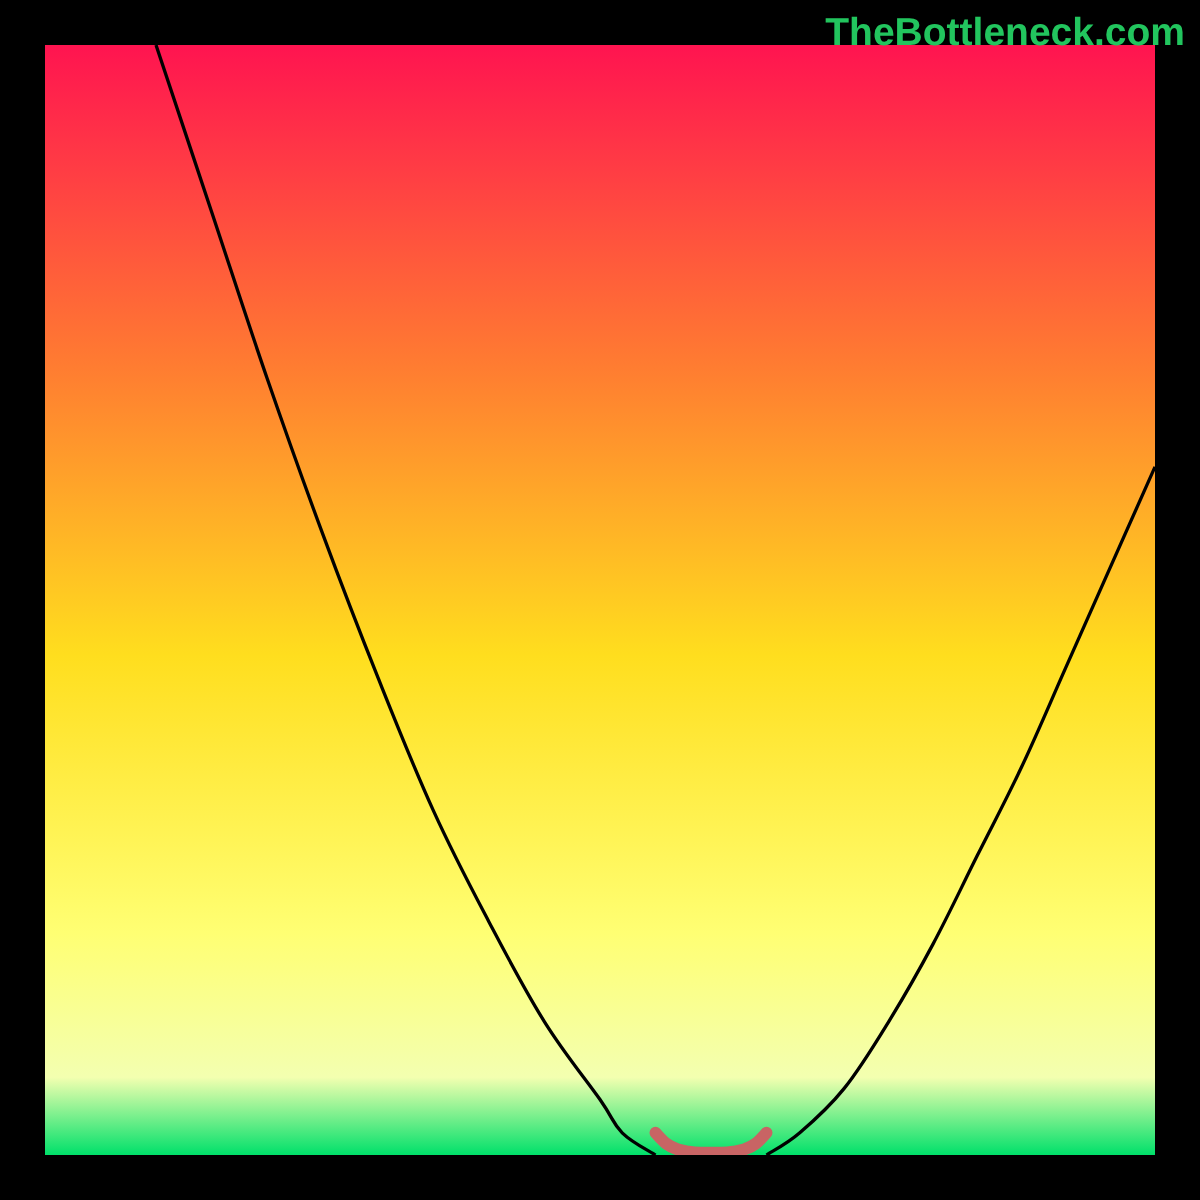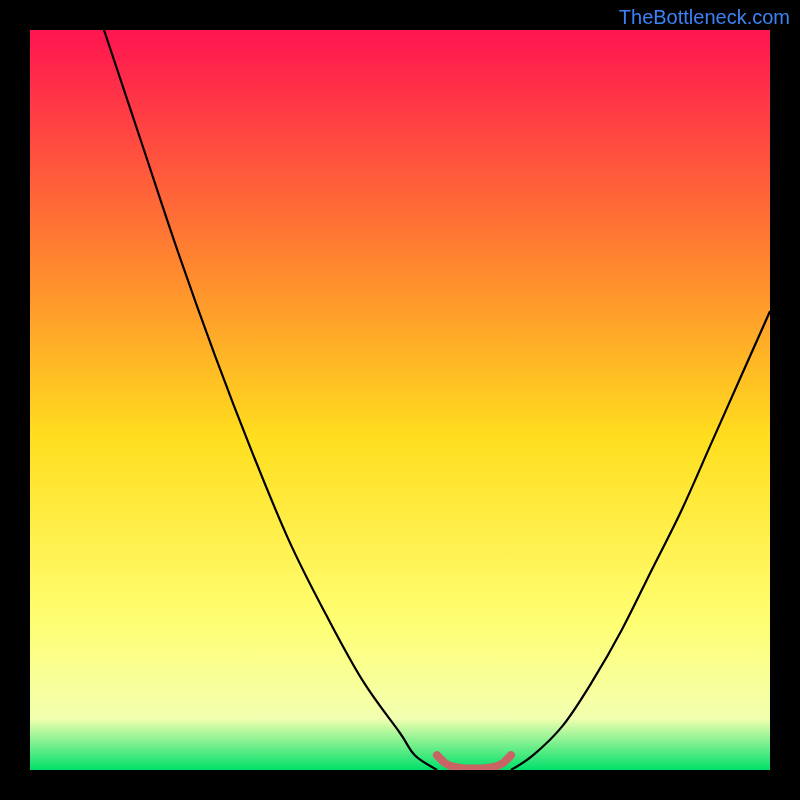--- a/index.html
+++ b/index.html
@@ -16,23 +16,23 @@
     left: 30px;
     top: 30px;
     width: 740px;
     height: 740px;
     overflow: hidden;
   }
   .watermark {
     position: absolute;
     top: 6px;
     right: 10px;
-    color: #3b82f6;
-    font-size: 20px;
-    font-weight: 400;
+    color: #22c55e;
+    font-size: 26px;
+    font-weight: 700;
     z-index: 10;
   }
   svg { display: block; }
 </style>
 </head>
 <body>
 
 <div class="watermark">TheBottleneck.com</div>
 
 <div class="plot-area">

